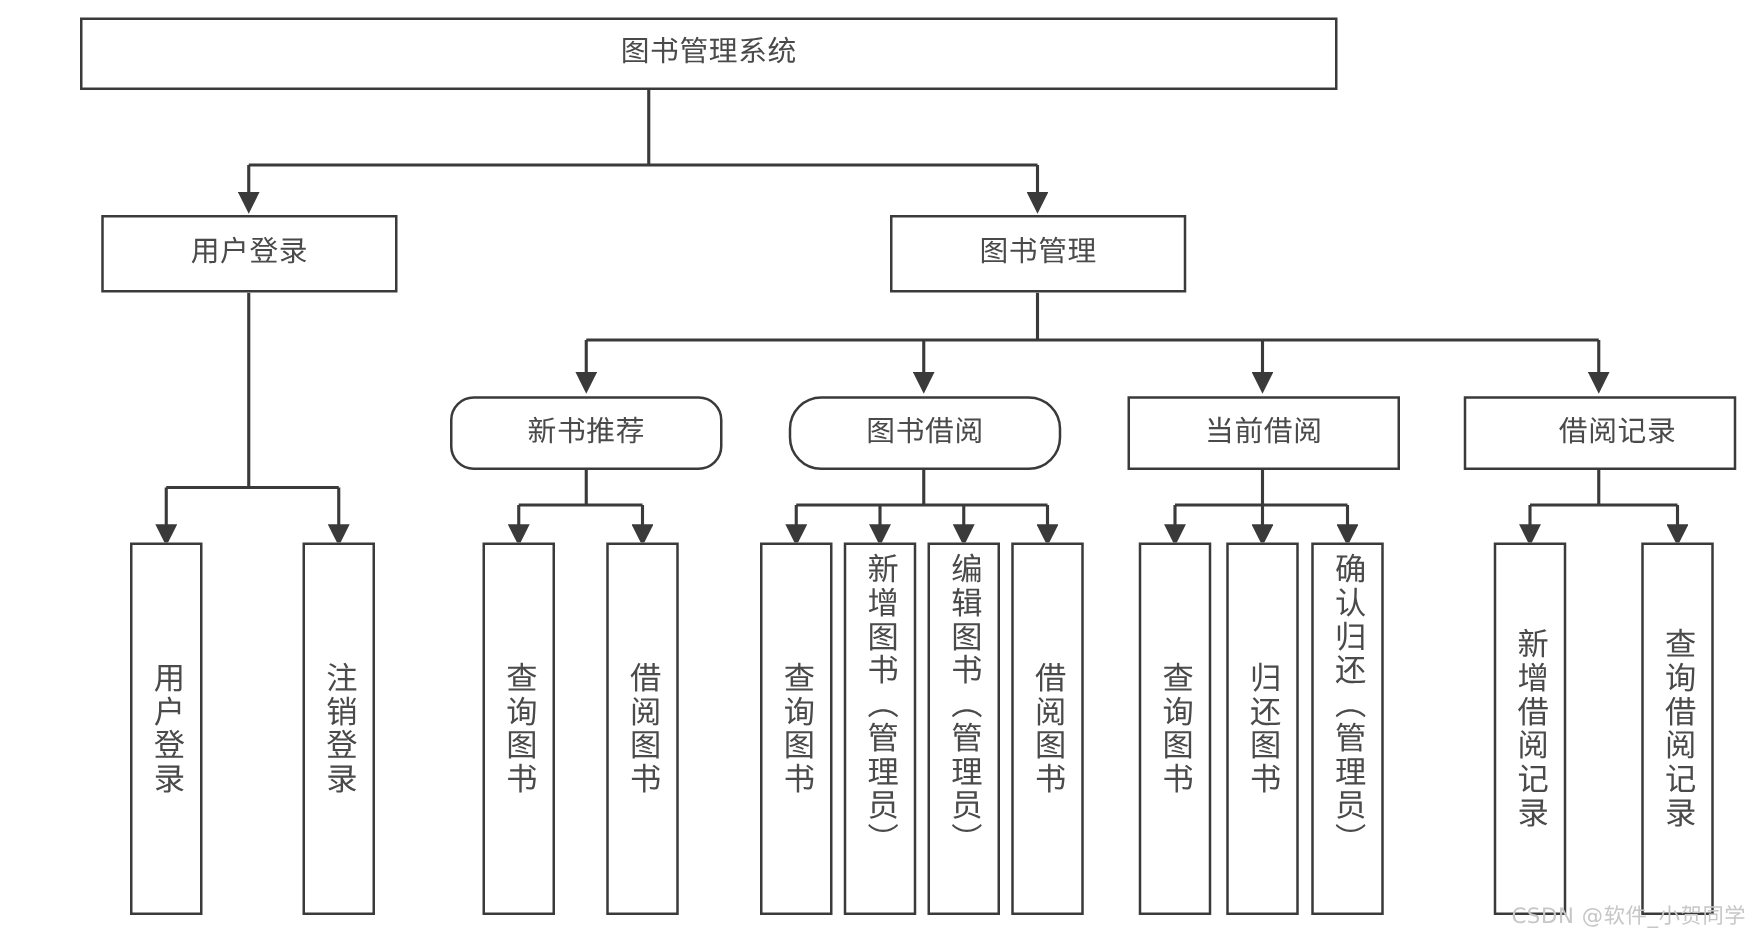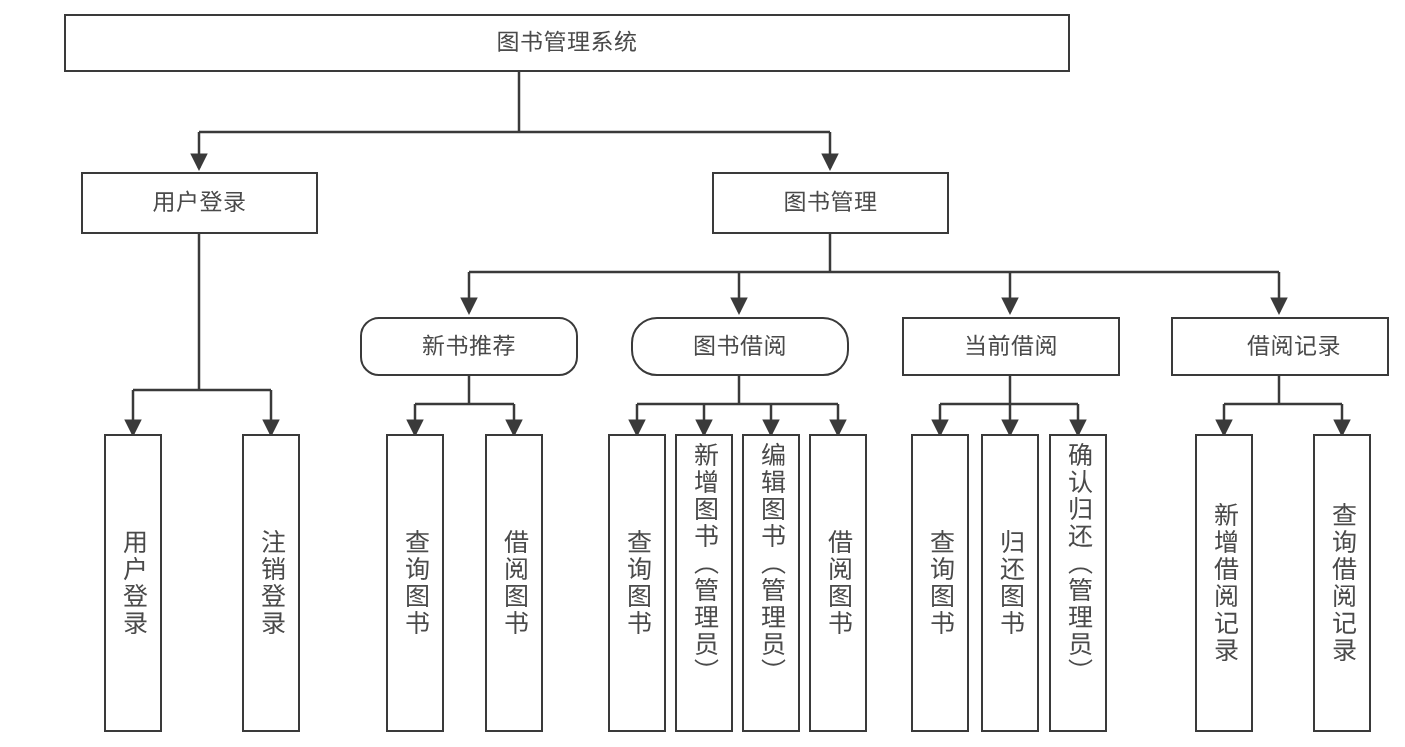--- a/index.html
+++ b/index.html
@@ -194,13 +194,14 @@
     <span class="lbl">确认归还（管理员）</span>
   </div>
 
   <div class="node vert centered" style="left:1195px; top:434px; width:58px; height:298px;">
     <span class="lbl">新增借阅记录</span>
   </div>
   <div class="node vert centered" style="left:1313px; top:434px; width:58px; height:298px;">
     <span class="lbl">查询借阅记录</span>
   </div>
 
+  <div id="watermark">CSDN @软件_小贺同学</div>
 </div>
 
 </body></html>

